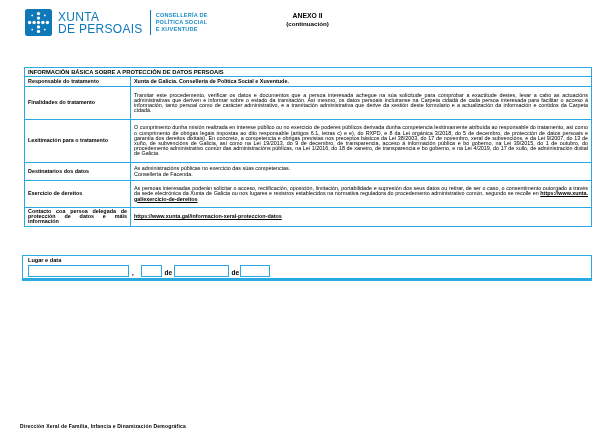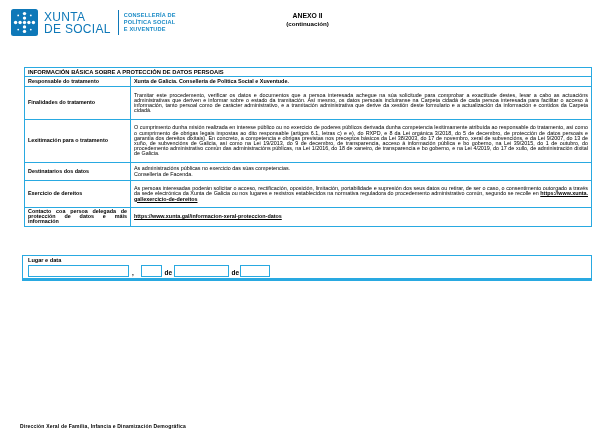--- a/index.html
+++ b/index.html
@@ -1,20 +1,20 @@
 <!DOCTYPE html>
 <html><head>
 <meta charset="utf-8">
 <style>
   * { margin:0; padding:0; box-sizing:border-box; }
   html,body { width:615px; height:439px; background:#ffffff; font-family:"Liberation Sans", sans-serif; color:#000; }
   body { position:relative; overflow:hidden; }
 
   
-  .logo-block { position:absolute; left:11px; top:9px; display:flex; align-items:center; }
+  .logo-block { position:absolute; left:25px; top:9px; display:flex; align-items:center; }
   .logo-mark { width:27px; height:27px; flex:0 0 auto; }
   .brand { margin-left:6px; color:#0e78b8; font-size:12px; line-height:12px; letter-spacing:0.3px; font-weight:500; }
   .brand-sep { width:0; border-left:1.5px solid #0e78b8; height:25px; margin:0 5px 0 7px; }
   .dept { color:#1a8bc6; font-size:5.6px; line-height:7px; font-weight:bold; letter-spacing:0.2px; }
 
   .annex { position:absolute; left:0; top:12px; width:615px; text-align:center; font-weight:bold; }
   .annex .t1 { font-size:6.8px; line-height:8px; }
   .annex .t2 { font-size:6.2px; line-height:8px; }
 
   
@@ -69,21 +69,21 @@
       <circle cx="17.9" cy="13.5" r="1.7"></circle>
       <circle cx="22.4" cy="13.5" r="1.7"></circle>
       <circle cx="7.2" cy="6.4" r="0.9"></circle>
       <circle cx="19.8" cy="6.4" r="0.9"></circle>
       <circle cx="7.2" cy="20.6" r="0.9"></circle>
       <circle cx="19.8" cy="20.6" r="0.9"></circle>
     </g>
   </svg>
   <div class="brand">
     <div>XUNTA</div>
-    <div>DE SOCIAL</div>
+    <div>DE PERSOAIS</div>
   </div>
   <div class="brand-sep"></div>
   <div class="dept">
     <div>CONSELLERÍA DE</div>
     <div>POLÍTICA SOCIAL</div>
     <div>E XUVENTUDE</div>
   </div>
 </div>
 
 <div class="annex">

